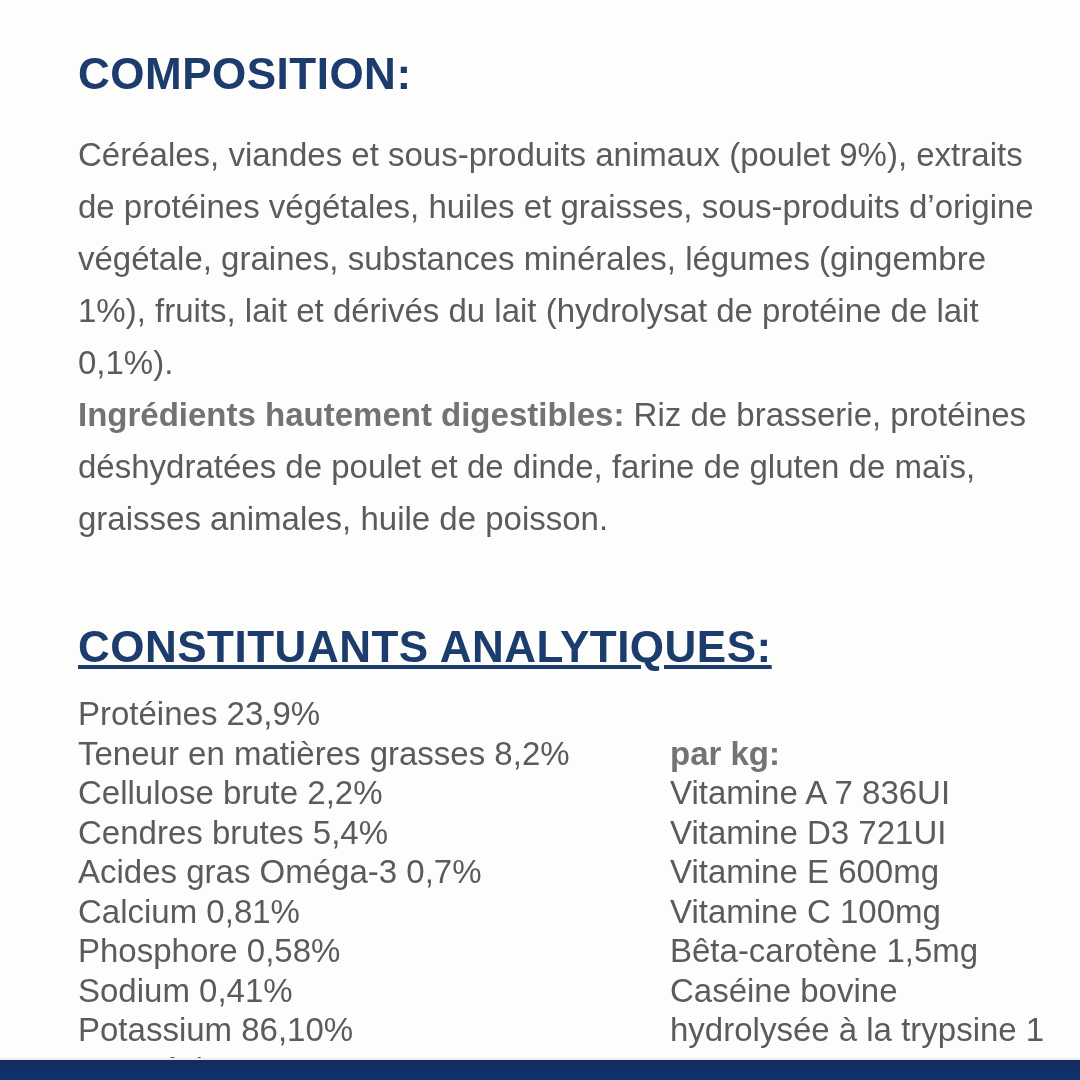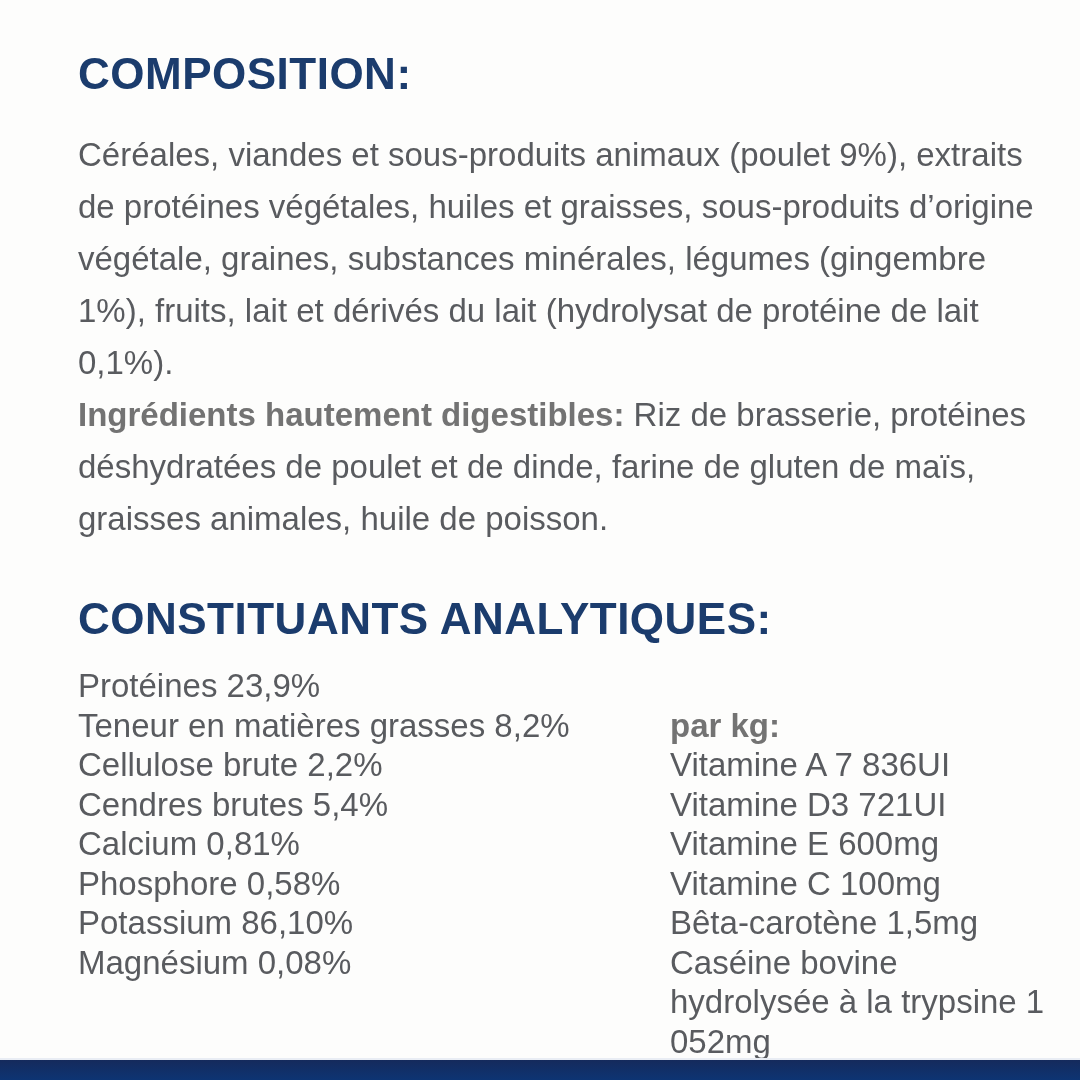--- a/index.html
+++ b/index.html
@@ -29,21 +29,21 @@
     font-size: 33px;
     line-height: 52px;
     color: #595b5f;
     max-width: 985px;
   }
   .composition-body { margin-top: 33px; }
   .bold-gray {
     font-weight: bold;
     color: #737373;
   }
-  .analytical-heading { margin-top: 52px; }
+  .analytical-heading { margin-top: 80px; text-decoration: underline; }
   .columns {
     display: flex;
     margin-top: 25px;
   }
   .columns ul { list-style: none; }
   .columns li {
     font-size: 33px;
     line-height: 39.5px;
     color: #595b5f;
   }
@@ -81,22 +81,24 @@
     <section>
       <h2 class="heading analytical-heading">CONSTITUANTS ANALYTIQUES:</h2>
 
       <div class="columns">
 
         <ul class="col-left">
             <li>Protéines 23,9%</li>
             <li>Teneur en matières grasses 8,2%</li>
             <li>Cellulose brute 2,2%</li>
             <li>Cendres brutes 5,4%</li>
+            <li>Acides gras Oméga-3 0,7%</li>
             <li>Calcium 0,81%</li>
             <li>Phosphore 0,58%</li>
+            <li>Sodium 0,41%</li>
             <li>Potassium 86,10%</li>
             <li>Magnésium 0,08%</li>
           </ul>
 
         <div class="col-right">
           <div class="par-kg bold-gray">par kg:</div>
           <ul>
               <li>Vitamine A 7 836UI</li>
               <li>Vitamine D3 721UI</li>
               <li>Vitamine E 600mg</li>

